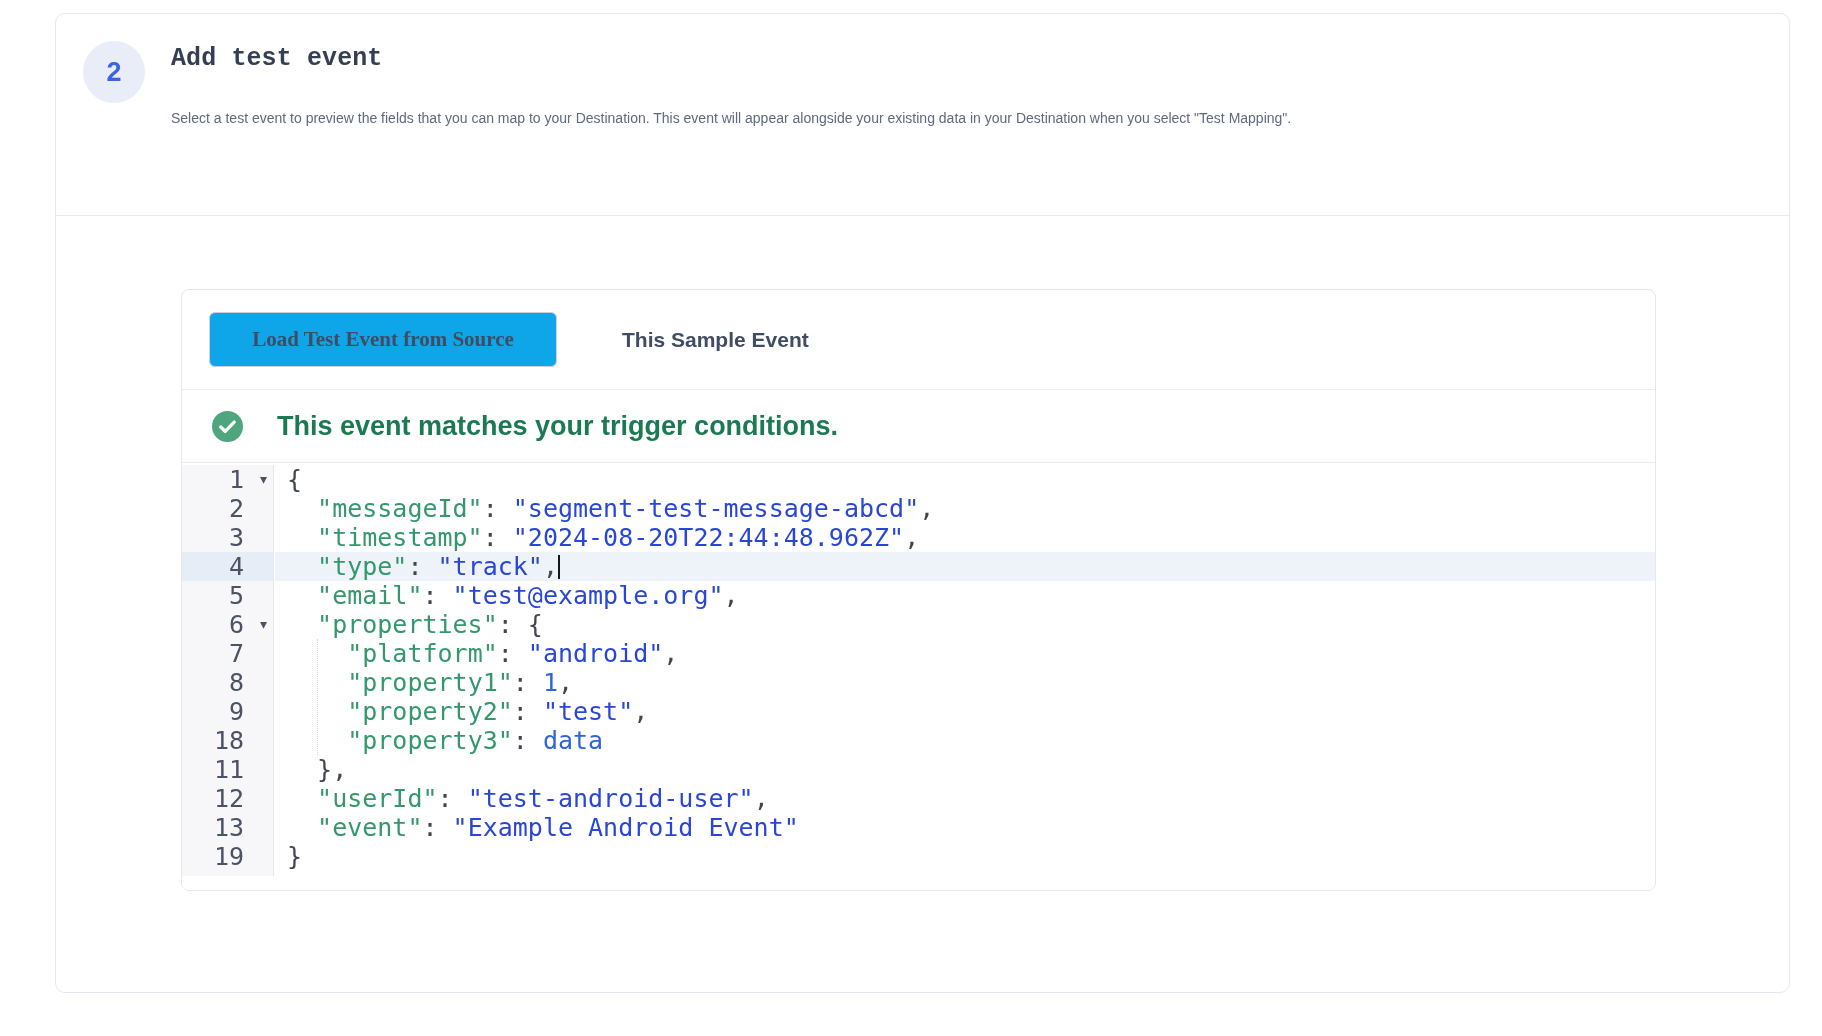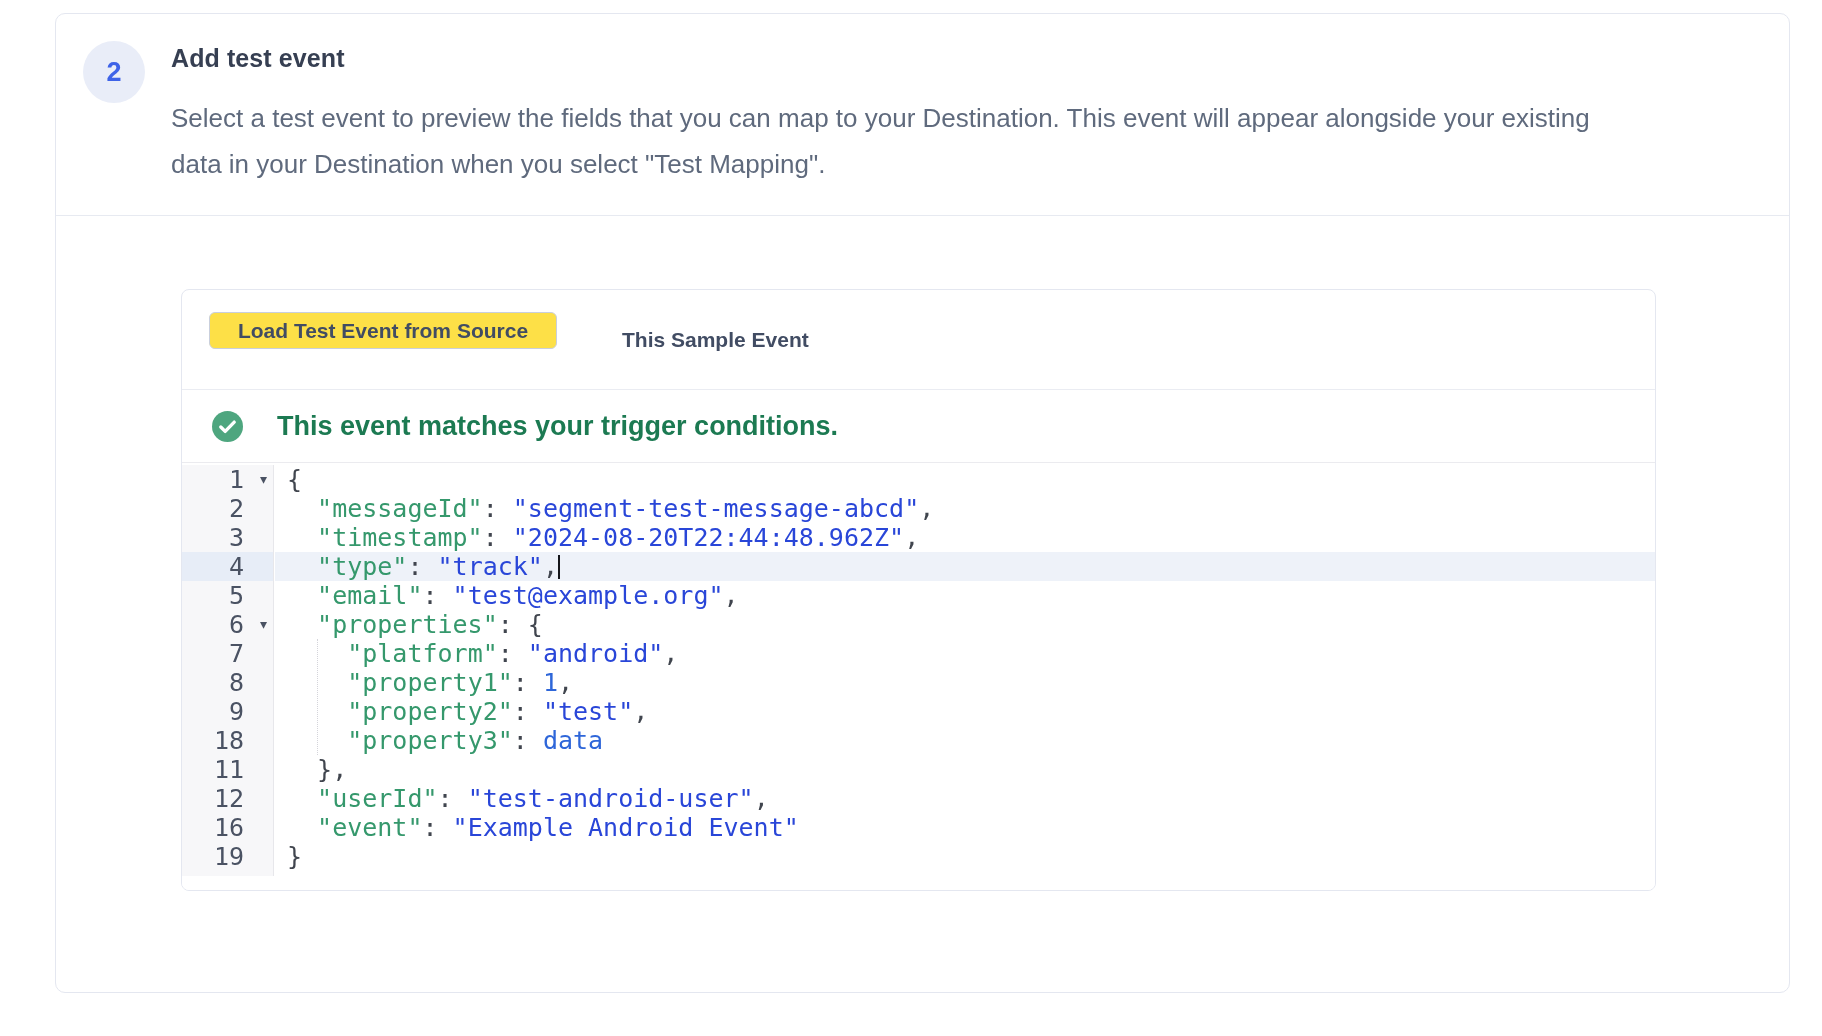--- a/index.html
+++ b/index.html
@@ -6,33 +6,33 @@
   html,body { width:1822px; height:1036px; background:#ffffff;
               font-family:"Liberation Sans", sans-serif; overflow:hidden; position:relative; }
 
   .outer-card { position:absolute; left:55px; top:13px; width:1735px; height:980px;
                 background:#fff; border:1px solid var(--c-border,#E4E7F0); border-radius:10px; }
 
   .step-badge { position:absolute; left:27px; top:27px; width:62px; height:62px; border-radius:50%;
                 background:var(--c-badge-bg,#E9EDF8); display:flex; align-items:center; justify-content:center;
                 color:var(--c-accent,#3E63E8); font-size:27px; font-weight:600; }
   .page-title { position:absolute; left:115px; top:30px; font-size:25px; font-weight:700;
-                color:var(--c-title,#363F52); letter-spacing:0.1px; }
-  .page-desc  { position:absolute; left:115px; top:81px; width:1470px; font-size:26px;
+                color:var(--c-title,#363F52); letter-spacing:0.1px;font-family:Liberation Mono, monospace; }
+  .page-desc  { position:absolute; left:115px; top:81px; width:1470px; font-size:14px;
                 line-height:46px; color:var(--c-body,#5F6A7D); }
   .header-divider { position:absolute; left:0; top:201px; width:100%; height:1px;
                     background:var(--c-divider,#E7EAF1); }
 
   .inner-panel { position:absolute; left:125px; top:275px; width:1475px; height:602px;
                  background:#fff; border:1px solid var(--c-border,#E4E7F0); border-radius:8px; overflow:hidden; }
 
   .panel-header { position:relative; height:100px; border-bottom:1px solid #EAECF2; }
-  .load-test-btn { position:absolute; left:27px; top:22px; width:348px; height:37px; background:#fde047;
+  .load-test-btn { position:absolute; left:27px; top:22px; width:348px; height:55px; background:#0ea5e9;
                    border:1px solid var(--c-btn-border,#C9CFDD); border-radius:6px; cursor:pointer;
-                   font-family:Liberation Sans, sans-serif; font-size:21px; font-weight:600;
+                   font-family:Liberation Serif, serif; font-size:21px; font-weight:600;
                    color:var(--c-btn-text,#414C63); }
   .load-sample-btn { position:absolute; left:440px; top:22px; height:55px; line-height:55px;
                      background:none; border:none; cursor:pointer;
                      font-family:"Liberation Sans",sans-serif; font-size:21px; font-weight:600;
                      color:var(--c-btn-text,#414C63); }
 
   .status-row { position:relative; height:73px; border-bottom:1px solid #EBEBEF; }
   .check-icon { position:absolute; left:30px; top:21px; width:31px; height:31px; }
   .status-label { position:absolute; left:95px; top:0; height:73px; display:flex; align-items:center;
                   font-size:27px; font-weight:600; color:var(--c-green-text,#1C7A52); }
@@ -124,21 +124,21 @@
           <div class="gutter-line">
             <span class="ln">18</span>
           </div>
           <div class="gutter-line">
             <span class="ln">11</span>
           </div>
           <div class="gutter-line">
             <span class="ln">12</span>
           </div>
           <div class="gutter-line">
-            <span class="ln">16</span>
+            <span class="ln">13</span>
           </div>
           <div class="gutter-line">
             <span class="ln">19</span>
           </div>
         </div>
       <div class="code-lines">
           <div class="code-line"><span class="tok-p">{</span></div>
           <div class="code-line"><span class="tok-p">  </span><span class="tok-k">"messageId"</span><span class="tok-p">: </span><span class="tok-s">"segment-test-message-abcd"</span><span class="tok-p">,</span></div>
           <div class="code-line"><span class="tok-p">  </span><span class="tok-k">"timestamp"</span><span class="tok-p">: </span><span class="tok-s">"2024-08-20T22:44:48.962Z"</span><span class="tok-p">,</span></div>
           <div class="code-line active"><span class="tok-p">  </span><span class="tok-k">"type"</span><span class="tok-p">: </span><span class="tok-s">"track"</span><span class="tok-p">,</span><span class="cursor"></span></div>

